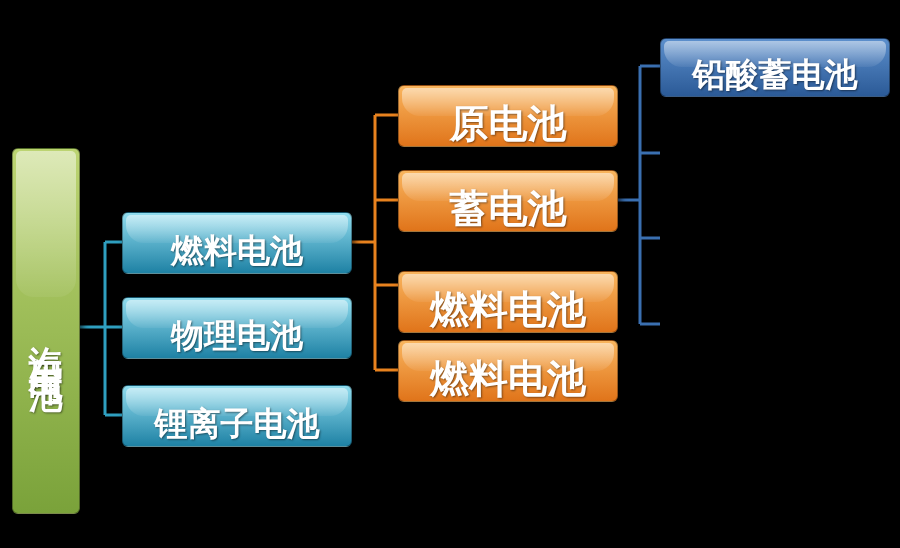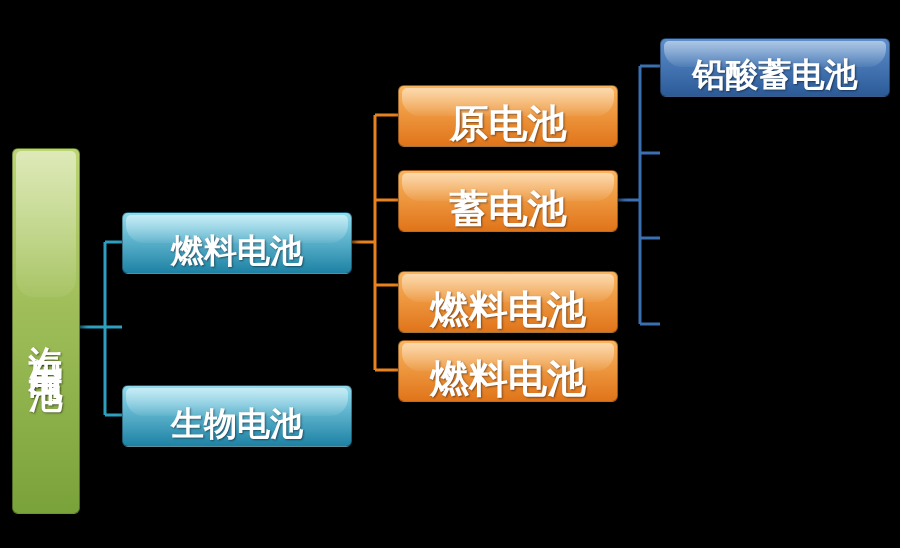--- a/index.html
+++ b/index.html
@@ -71,22 +71,25 @@
     <path class="c-blue" d="M616 200 H640 M640 66 V324 M640 66 H660 M640 153 H660 M640 238 H660 M640 324 H660"></path>
   </svg>
 
   <div class="node node-root">
     <span class="lbl">汽车用电池</span>
   </div>
 
   <div class="node lv1 n0">
     <span class="lbl">燃料电池</span>
   </div>
+  <div class="node lv1 n1">
+    <span class="lbl">物理电池</span>
+  </div>
   <div class="node lv1 n2">
-    <span class="lbl">生物电池</span>
+    <span class="lbl">锂离子电池</span>
   </div>
 
   <div class="node lv2 n0">
     <span class="lbl">原电池</span>
   </div>
   <div class="node lv2 n1">
     <span class="lbl">蓄电池</span>
   </div>
   <div class="node lv2 n2">
     <span class="lbl">燃料电池</span>

